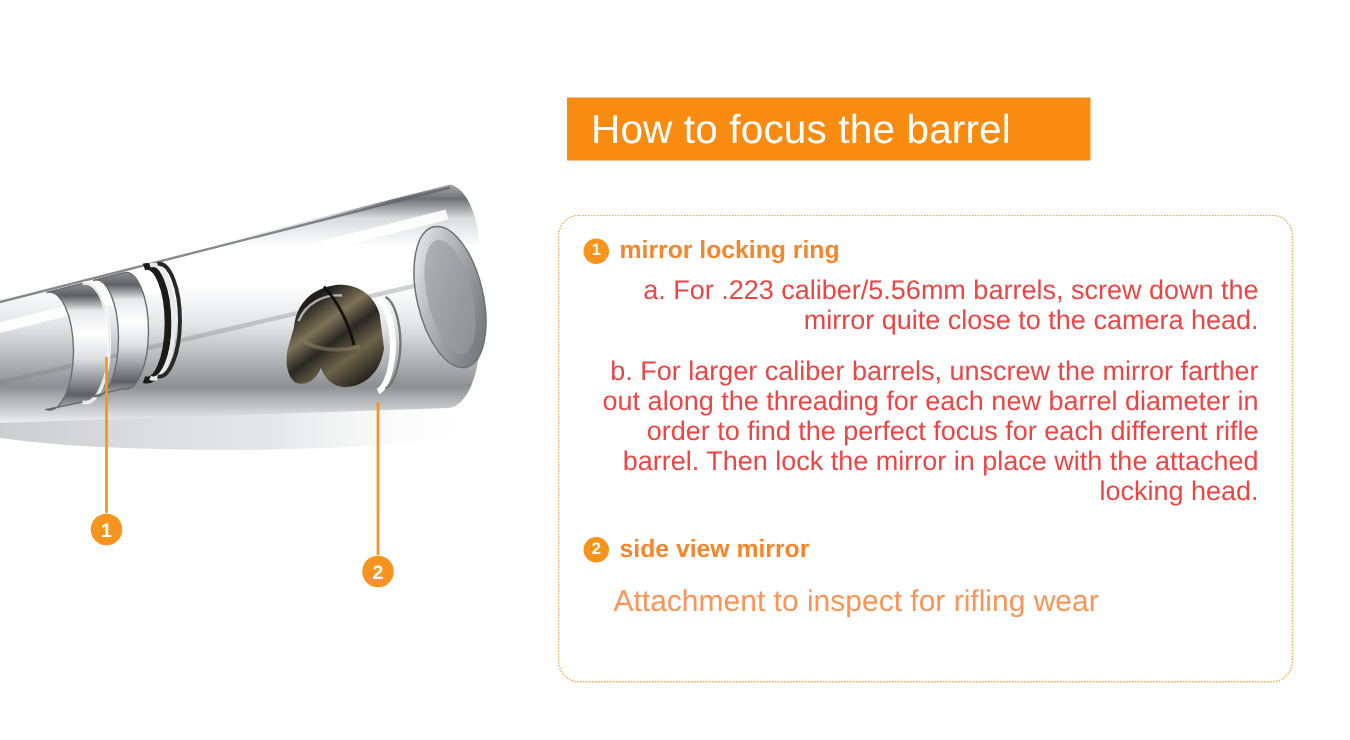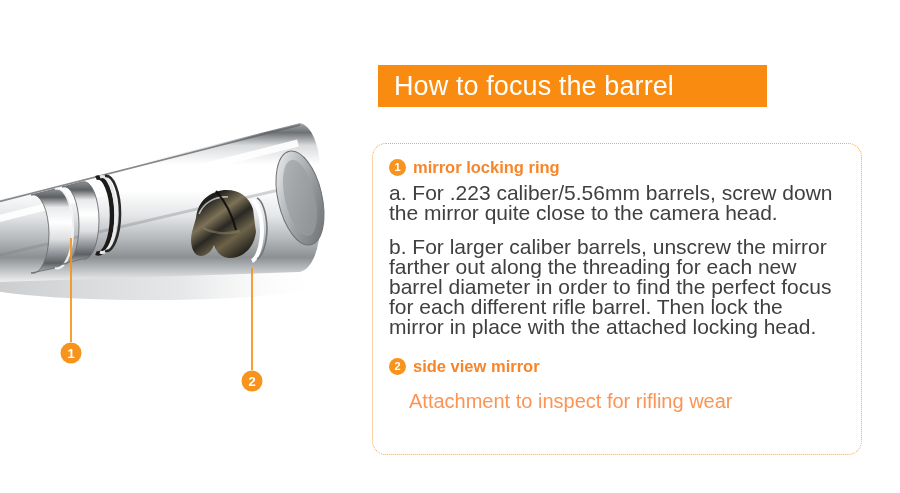--- a/index.html
+++ b/index.html
@@ -31,21 +31,21 @@
   }
   .illustration svg {
     display: block;
   }
 
   
   .header-bar {
     position: absolute;
     left: 378px;
     top: 65px;
-    width: 389px;
+    width: 349px;
     height: 42px;
     background: #F98B10;
     display: flex;
     align-items: center;
     box-sizing: border-box;
     padding-left: 16px;
   }
   .header-title {
     color: #ffffff;
     font-size: 27px;
@@ -88,25 +88,26 @@
     justify-content: center;
     line-height: 1;
   }
   .item-title {
     color: #F7852A;
     font-size: 16.5px;
     font-weight: 700;
     line-height: 1.1;
   }
   .para {
-    color: #404040;
-    font-size: 21px;
+    color: #ef4444;
+    font-size: 18px;
     line-height: 20px;
     margin: 0 0 14px 0;
     max-width: 458px;
+    text-align: right;
   }
   .para.second { margin-top: 14px; }
   .sub-text {
     color: #FB9455;
     font-size: 20px;
     line-height: 20px;
     margin: 16px;
     padding-left: 4px;
   }
   .block-2 { margin-top: 20px; }

